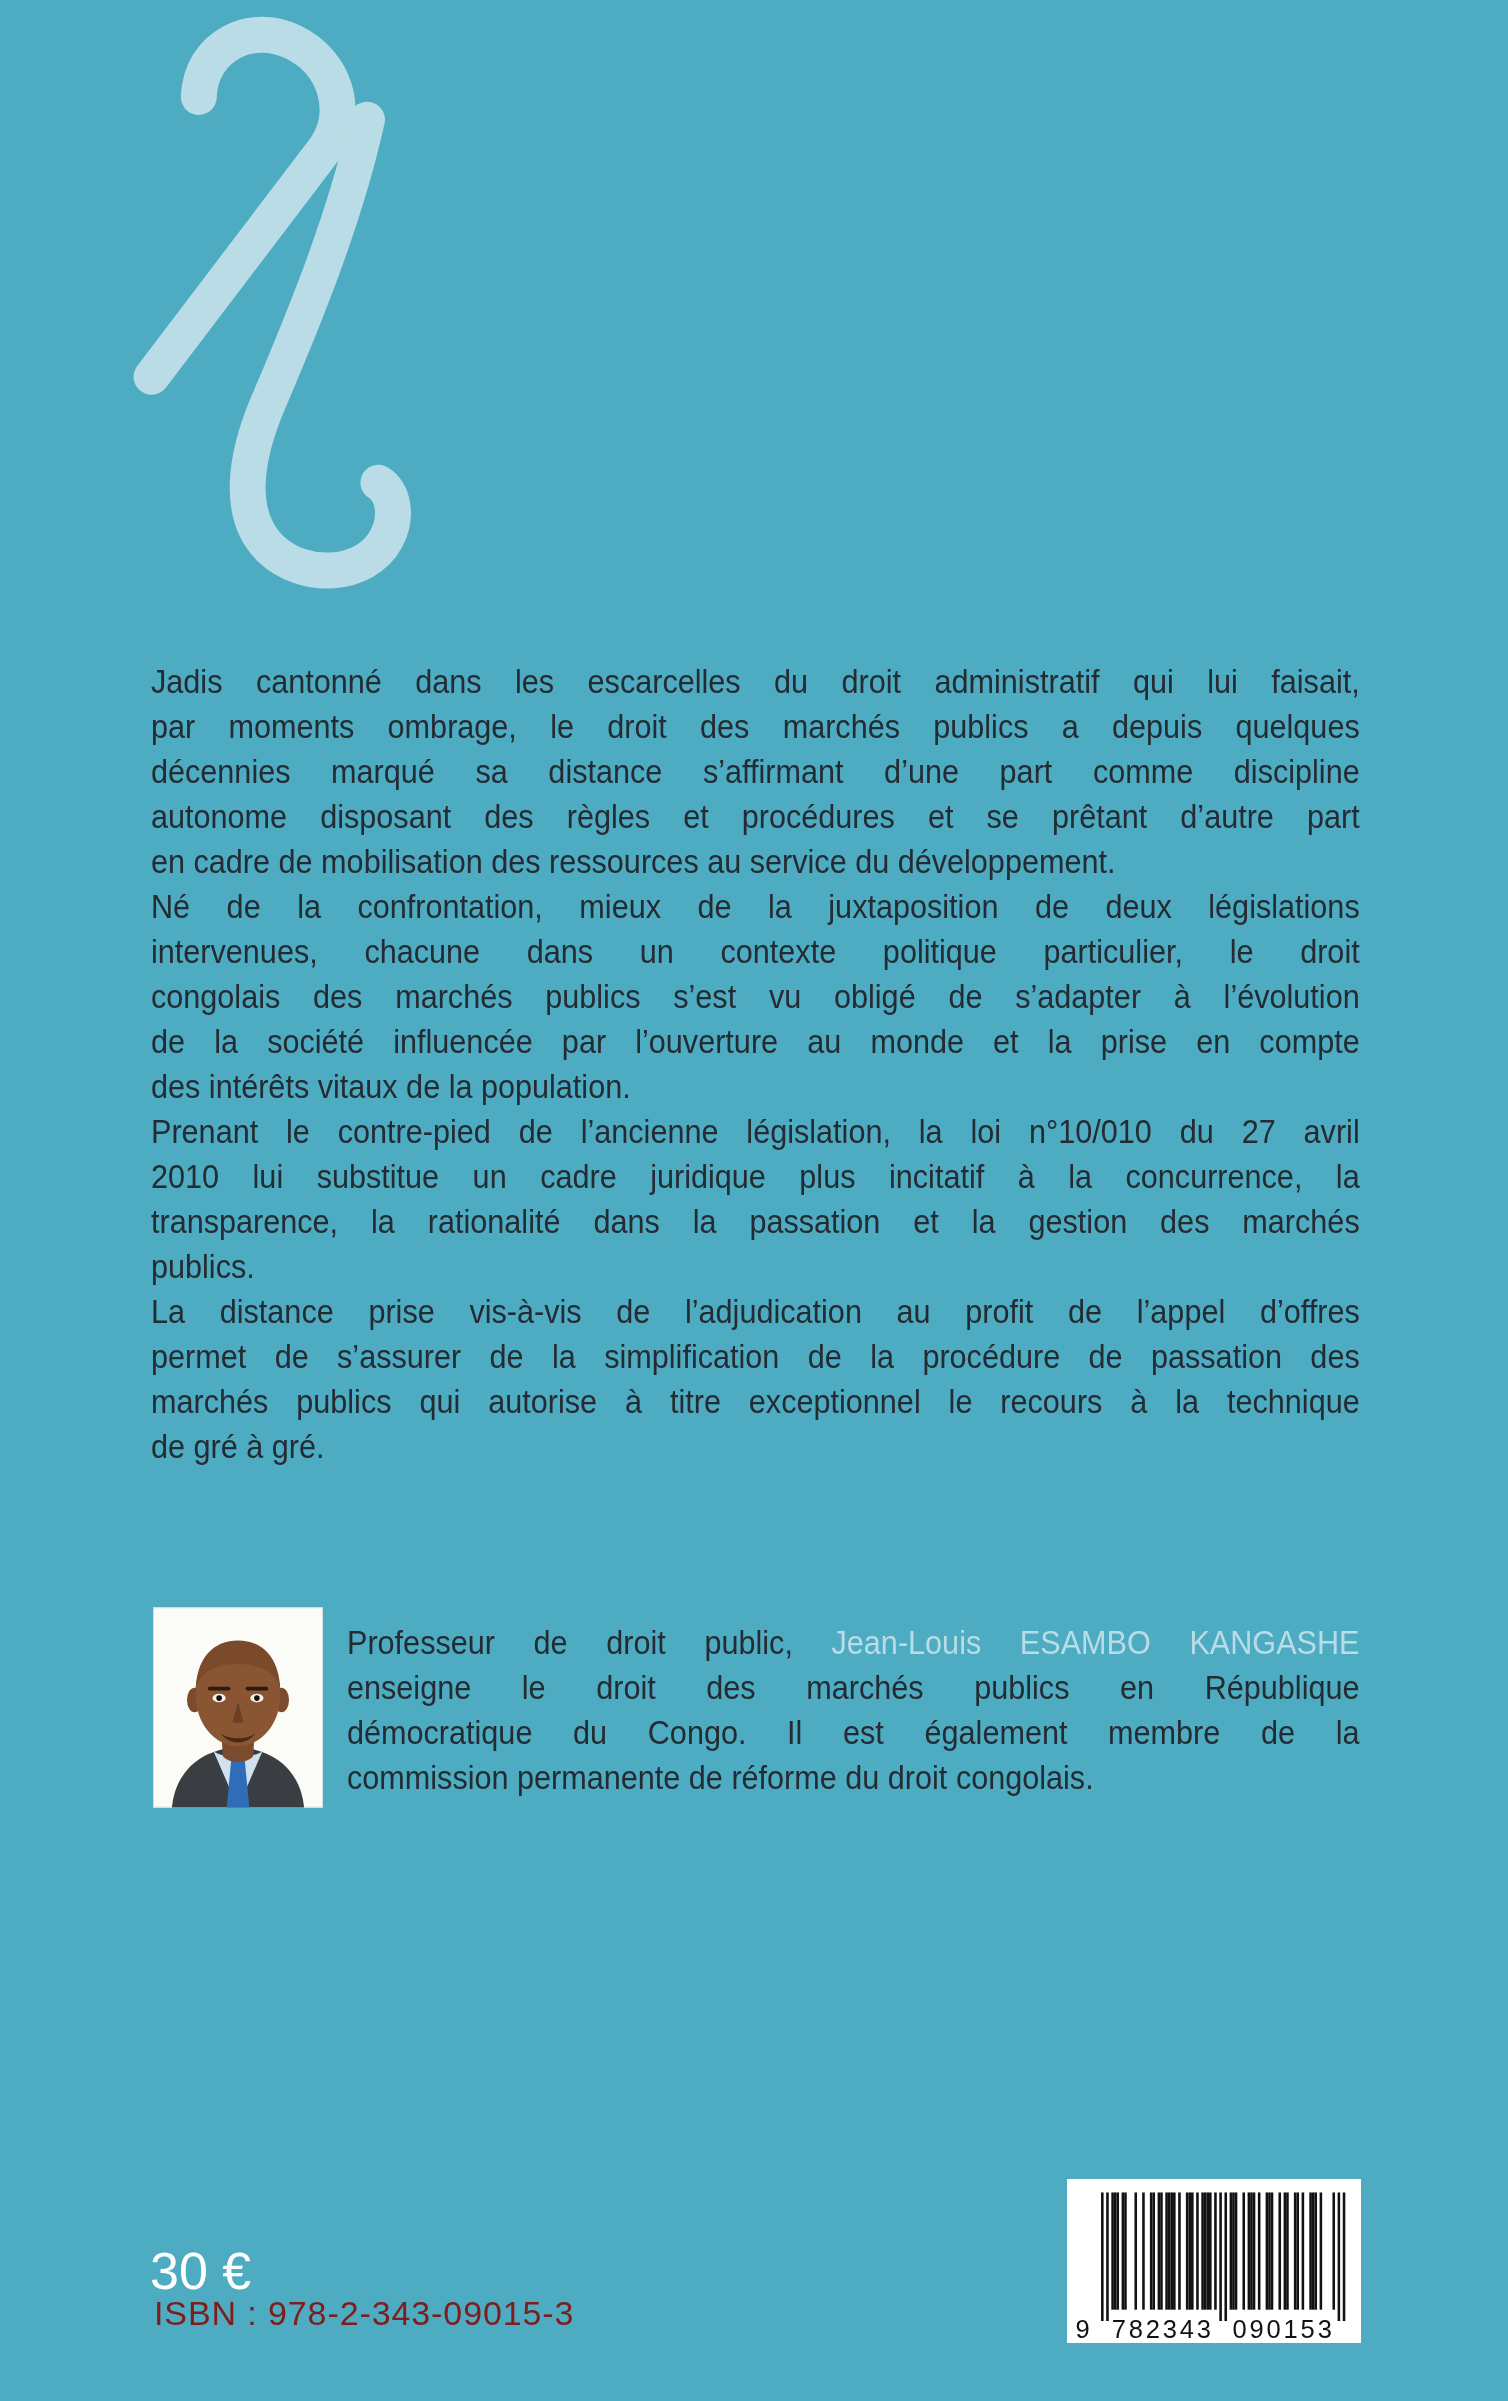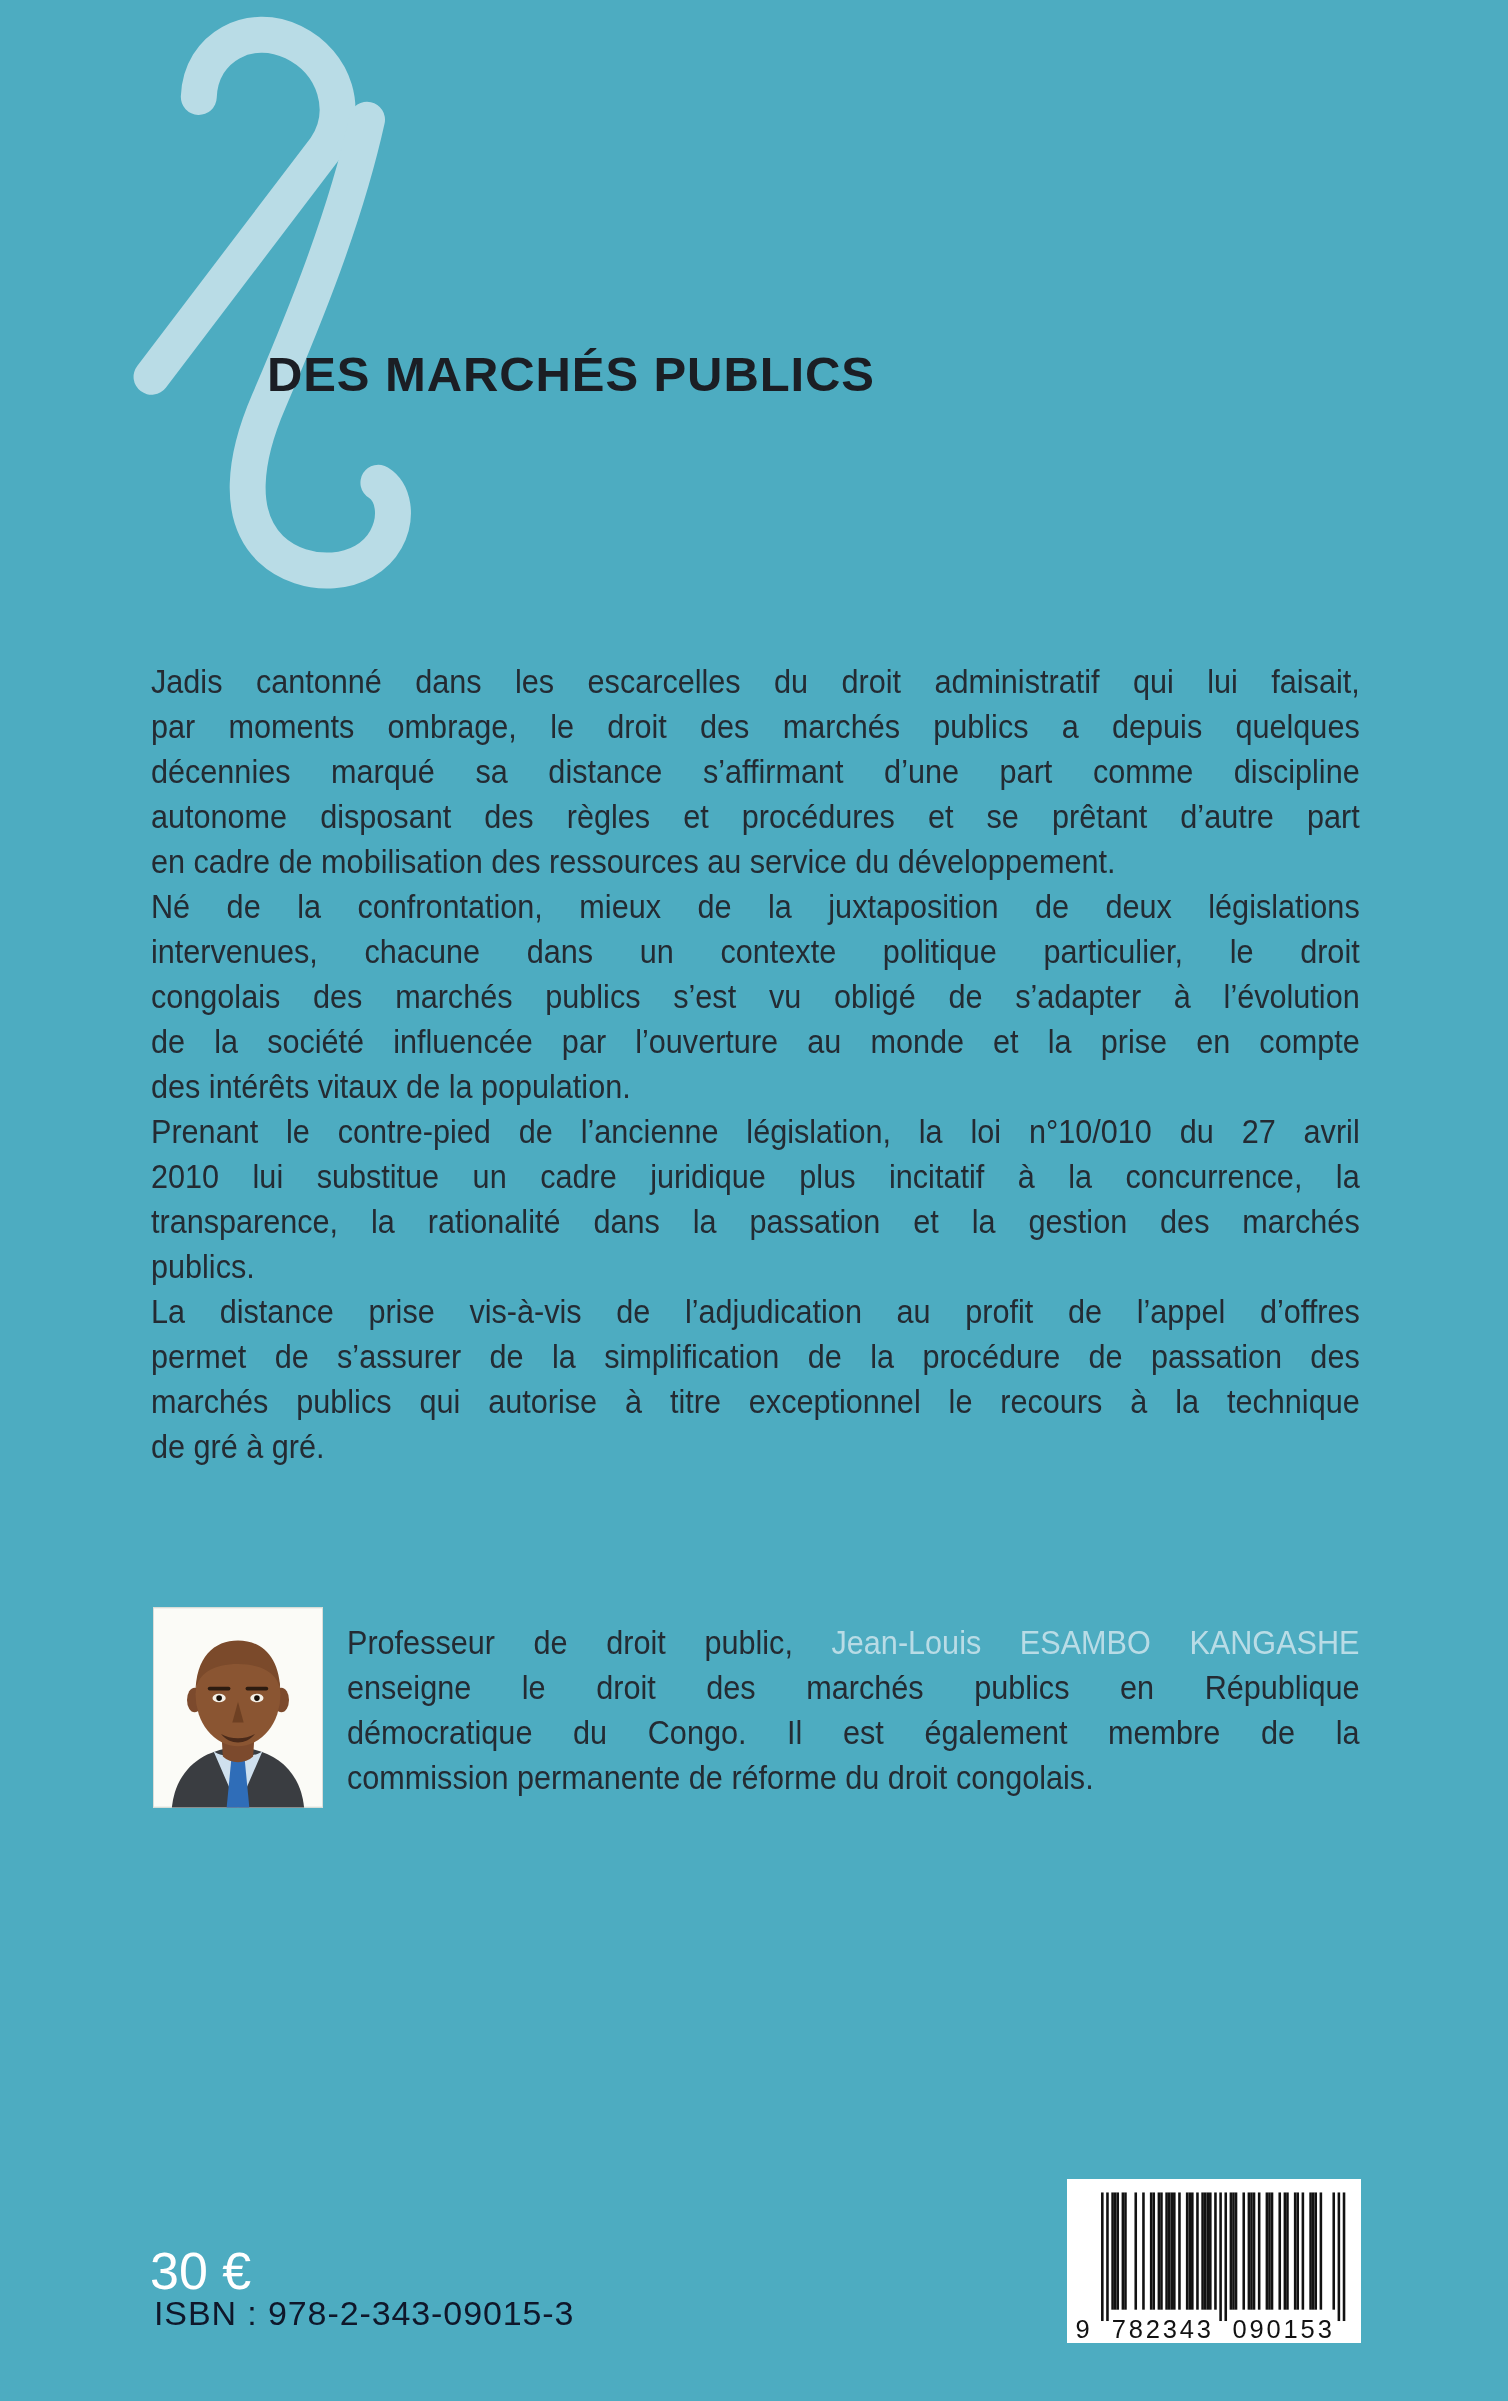--- a/index.html
+++ b/index.html
@@ -54,42 +54,41 @@
     color:#242b33;
   }
   .author-name{color:#b9dce6;}
   .price{
     position:absolute;left:150px;top:2241px;
     font-family:Liberation Sans, sans-serif;
     font-size:52px;color:#ffffff;
   }
   .isbn{
     position:absolute;left:154px;top:2294px;
-    font-size:34px;color:#0f172a;letter-spacing:0.9px;
+    font-size:34px;color:#7f1d1d;letter-spacing:0.9px;
     white-space:nowrap;
   }
   .barcode-box{
     position:absolute;left:1067px;top:2179px;width:294px;height:164px;
     background:#ffffff;
   }
   .barcode-box svg{position:absolute;left:0;top:0;}
 </style>
 </head>
 <body>
 
 <div class="cover">
 
   <svg class="glyph-svg" viewBox="0 0 420 660" aria-hidden="true">
     <g fill="none" stroke="#b9dce6" stroke-width="38" stroke-linecap="round">
       <path d="M 150,102 C 152,48 205,22 250,44 C 295,66 310,118 284,156 L 100,398"></path>
       <path d="M 328,126 C 305,230 262,335 224,424 C 198,484 190,545 226,580 C 262,614 326,610 348,570 C 361,546 356,520 340,510"></path>
     </g>
   </svg>
 
-  <div class="title-line t2">DES MARCHÉS PUBLICS</div>
 
   <div class="body-block" id="body-paragraphs">
       <div class="jline">Jadis cantonné dans les escarcelles du droit administratif qui lui faisait,</div>
       <div class="jline">par moments ombrage, le droit des marchés publics a depuis quelques</div>
       <div class="jline">décennies marqué sa distance s’affirmant d’une part comme discipline</div>
       <div class="jline">autonome disposant des règles et procédures et se prêtant d’autre part</div>
       <div class="jline last">en cadre de mobilisation des ressources au service du développement.</div>
       <div class="jline">Né de la confrontation, mieux de la juxtaposition de deux législations</div>
       <div class="jline">intervenues, chacune dans un contexte politique particulier, le droit</div>
       <div class="jline">congolais des marchés publics s’est vu obligé de s’adapter à l’évolution</div>

